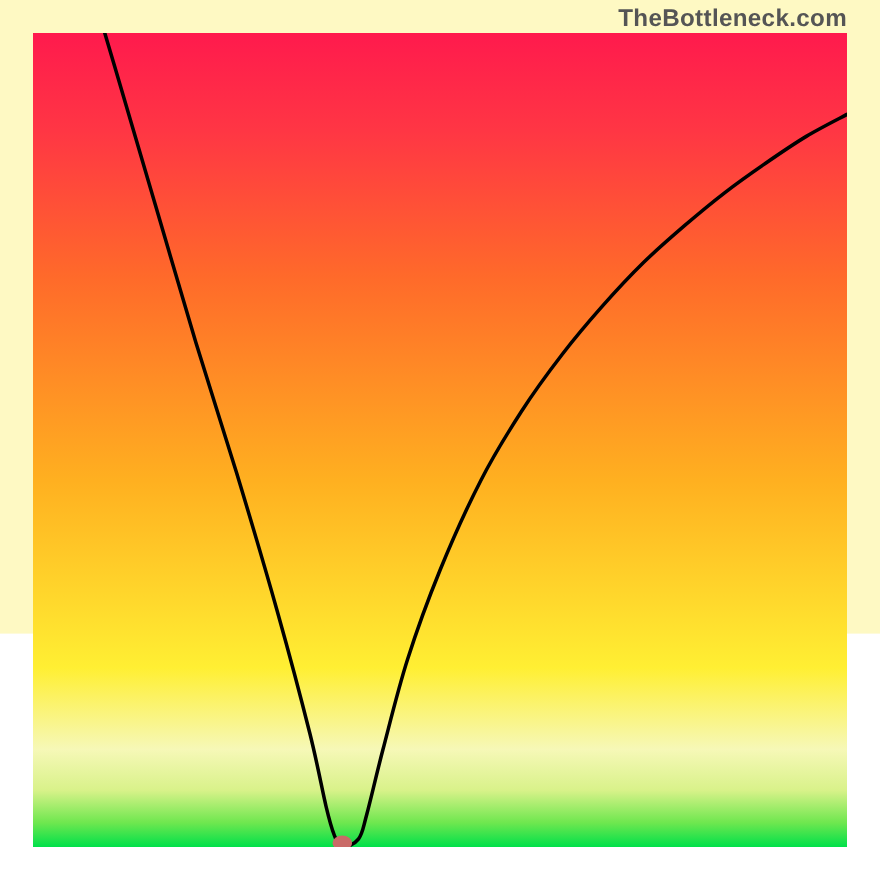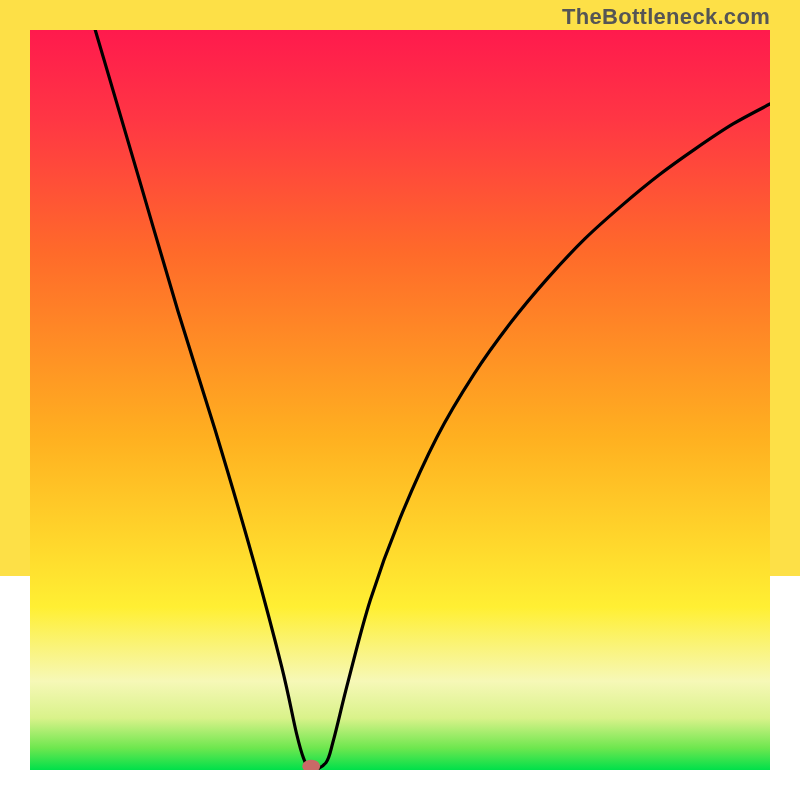--- a/index.html
+++ b/index.html
@@ -1,16 +1,16 @@
 <!DOCTYPE html>
 <html><head>
 <meta charset="utf-8">
 <style>
   html,body{margin:0;padding:0;width:800px;height:800px;overflow:hidden;font-family:Arial,Helvetica,sans-serif;}
-  .frame{position:relative;width:800px;height:576px;background:#fde047;}
+  .frame{position:relative;width:800px;height:576px;background:#fef9c3;}
   .plot{position:absolute;left:30px;top:30px;width:740px;height:740px;}
   .watermark{position:absolute;top:4px;right:30px;color:#555;font-size:22px;font-weight:600;letter-spacing:.3px;}
   svg{display:block;}
 </style>
 </head>
 <body>
 <div class="frame">
   <div class="watermark">TheBottleneck.com</div>
   <div class="plot">
     <svg id="svg" width="740" height="740" viewBox="0 0 740 740">

